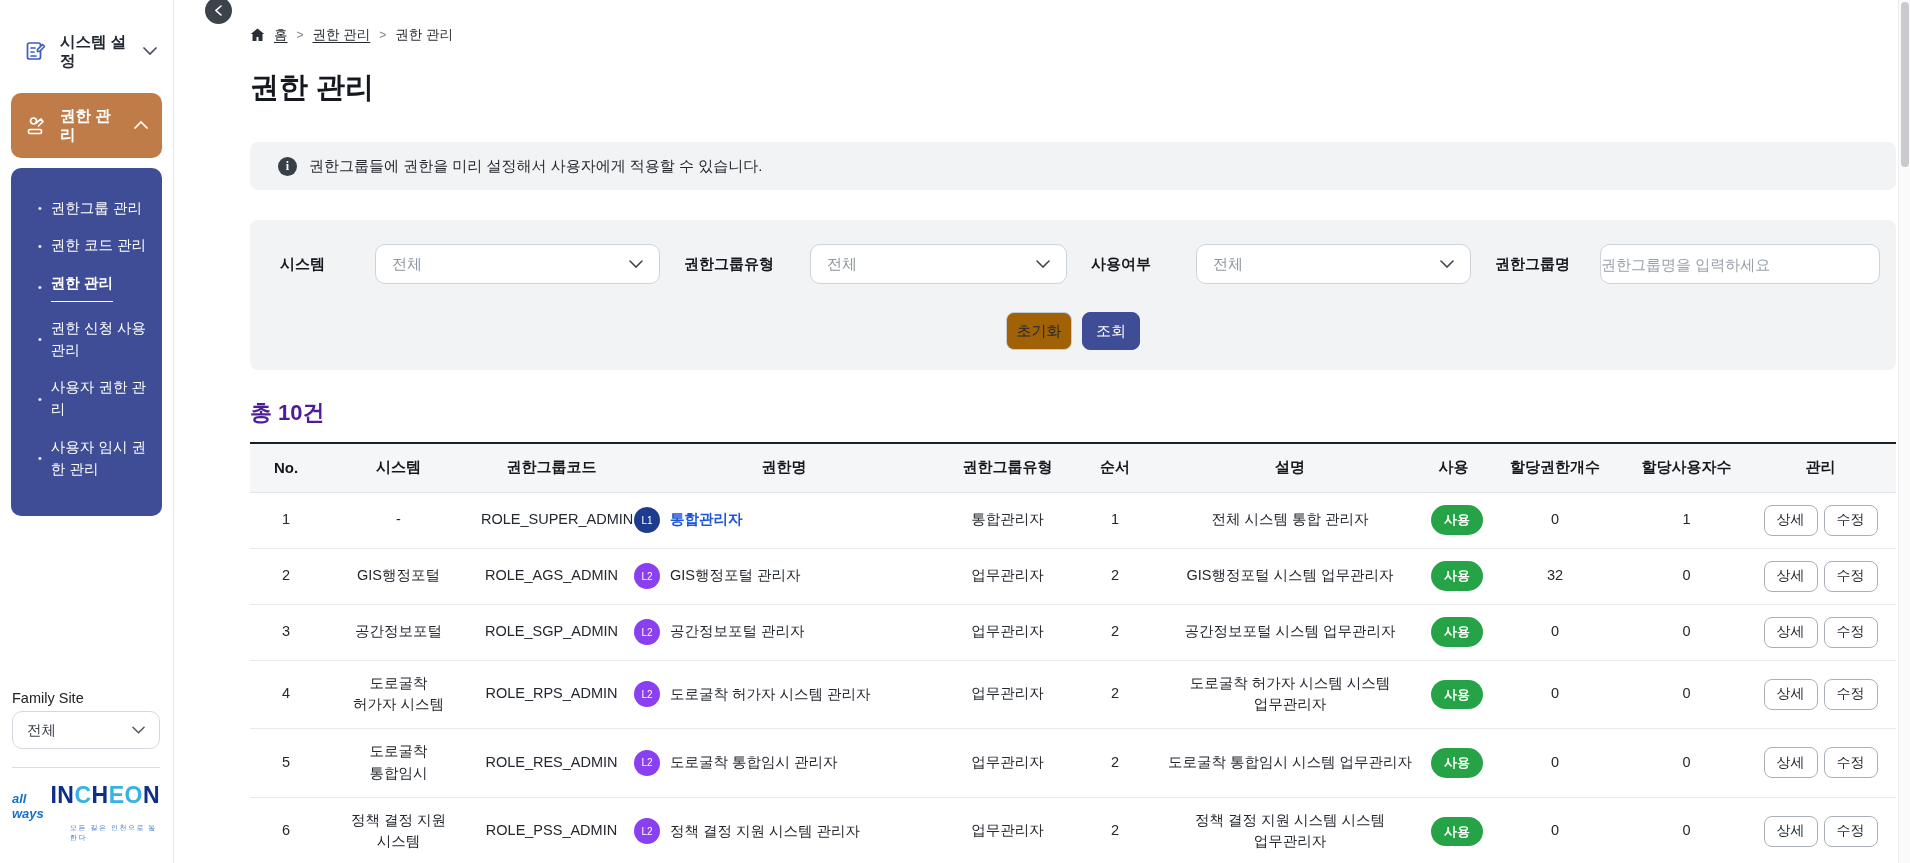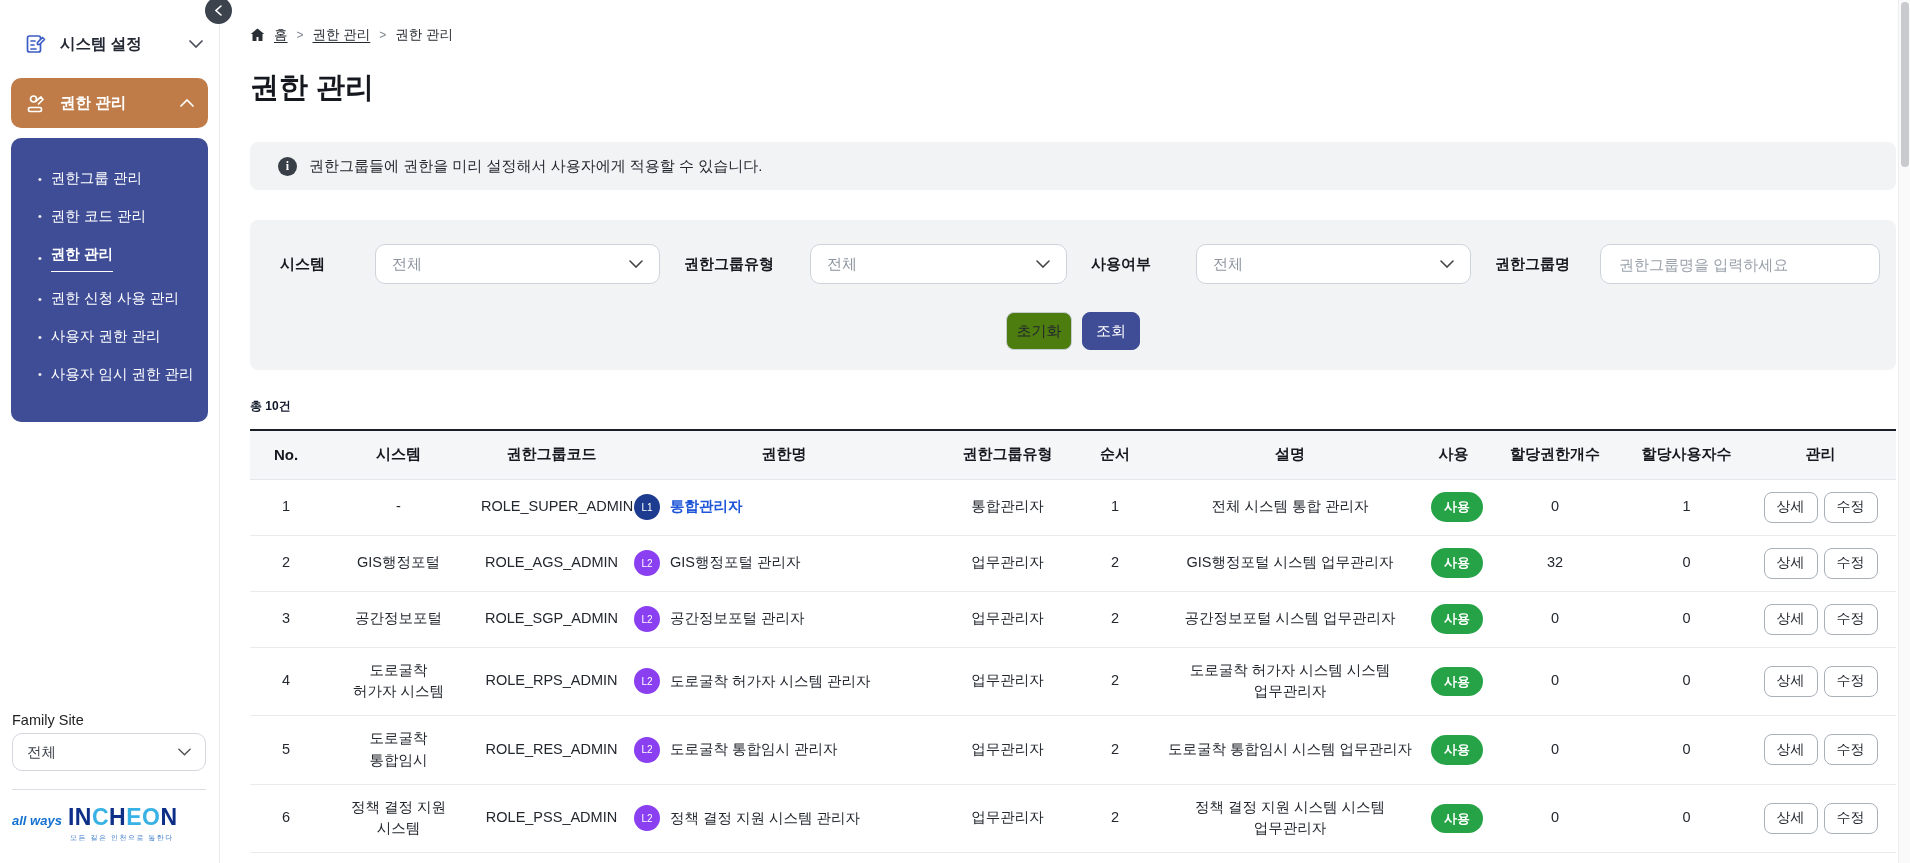--- a/index.html
+++ b/index.html
@@ -1,20 +1,20 @@
 <!DOCTYPE html>
 <html><head>
 <meta charset="utf-8">
 <style>
   * { margin:0; padding:0; box-sizing:border-box; }
   html,body { width:1910px; height:863px; overflow:hidden; background:#fff;
     font-family:"Liberation Sans","DejaVu Sans",sans-serif; color:#1f2430; }
 
   
-  .sidebar { position:fixed; left:0; top:0; width:220px; height:863px; background:#fff;
+  .sidebar { position:fixed; left:0; top:0; width:174px; height:863px; background:#fff;
     border-right:1px solid #e7e9ec; padding-top:20px; z-index:5; }
   .menu-item { display:flex; align-items:center; gap:12px; padding:12px 16px 12px 24px; cursor:pointer; }
   .menu-item .mi-label { flex:1; font-size:15.5px; font-weight:700; color:#232833; line-height:1.25; }
   .menu-item.active { background:#bf7c49; border-radius:10px; margin:10px 11px; padding:13px 14px 13px 13px; }
   .menu-item.active .mi-label { color:#fff; }
   .icon24 { width:24px; height:24px; flex:0 0 24px; }
   .chev { flex:0 0 14px; }
 
   .submenu { margin:8px 11px 20px; background:#3f4c96; border-radius:10px; padding:22px 0 28px; }
   .submenu-item { display:flex; align-items:center; gap:9px; padding:8px 14px 8px 27px;
@@ -56,28 +56,28 @@
   .filter-panel { margin-top:30px; width:1646px; background:#f2f3f5; border-radius:8px; padding:24px 30px 20px; }
   .filter-row { display:flex; align-items:center; gap:24px; }
   .fgroup { display:flex; align-items:center; }
   .flabel { font-size:15px; font-weight:700; color:#15181e; }
   .w1 { width:95px; } .w2 { width:126px; } .w3 { width:105px; } .w4 { width:105px; }
   .select-box { height:40px; background:#fff; border:1px solid #ced3da; border-radius:10px;
     display:flex; align-items:center; justify-content:space-between; padding:0 16px; cursor:pointer; }
   .select-box span { font-size:15px; color:#8d949e; }
   .s1 { width:285px; } .s2 { width:257px; } .s3 { width:275px; }
   .text-input { width:280px; height:40px; background:#fff; border:1px solid #ced3da; border-radius:10px;
-    padding:0 18px; font-size:15px; color:#333; font-family:inherit; }
+    padding:0 0; font-size:15px; color:#333; font-family:inherit; }
   .text-input::placeholder { color:#9aa1ab; }
   .btn-row { display:flex; justify-content:center; gap:10px; margin-top:28px; }
   .btn { height:38px; border-radius:8px; font-size:15px; cursor:pointer; font-family:inherit; }
-  .btn-reset { width:66px; background:#4d7c0f; border:1px solid #c6ccd4; color:#23272e; }
+  .btn-reset { width:66px; background:#a16207; border:1px solid #c6ccd4; color:#23272e; }
   .btn-search { width:58px; background:#3f4c96; border:1px solid #3f4c96; color:#fff; }
 
-  .total-count { margin-top:28px; font-size:12px; font-weight:700; color:#0f172a; }
+  .total-count { margin-top:28px; font-size:22px; font-weight:700; color:#4c1d95; }
 
   table.grid { margin-top:14px; width:1646px; border-collapse:collapse; table-layout:fixed;
     border-top:2px solid #1b1f27; }
   table.grid th { background:#f5f6f8; font-size:15px; font-weight:700; color:#15181e;
     height:49px; border-bottom:1px solid #e3e6ea; text-align:center; }
   table.grid td { font-size:14.5px; color:#23272e; border-bottom:1px solid #e8eaed;
     padding:12px 6px; text-align:center; line-height:1.5; vertical-align:middle; }
   td.name-cell { text-align:left; padding-left:14px; }
   td.desc { text-align:left; padding-left:16px; }
   .preline { white-space:pre-line; }

